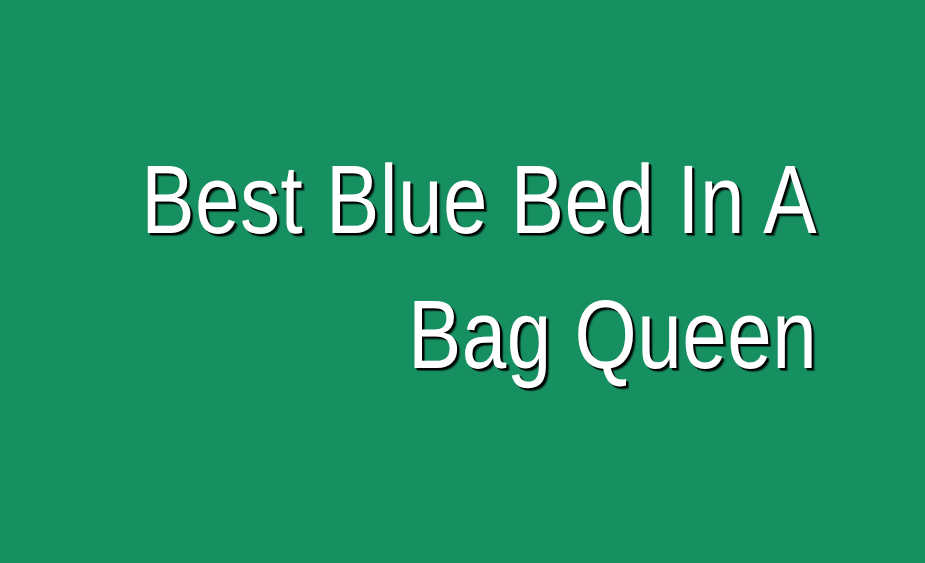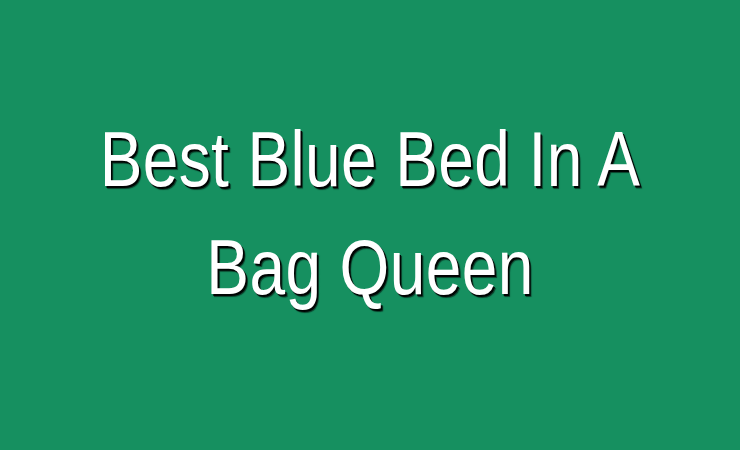--- a/index.html
+++ b/index.html
@@ -26,21 +26,21 @@
     align-items: center;
     justify-content: center;
     overflow: hidden;
   }
 
   
   .title-block {
     width: 100%;
     padding: 0 24px;
     box-sizing: border-box;
-    text-align: center;
+    text-align: right;
     
     position: relative;
     top: -12px;
   }
 
   .title-line {
     display: block;
     color: #ffffff;
     font-family: "Liberation Sans Narrow", "Liberation Sans", "DejaVu Sans Condensed", "DejaVu Sans", sans-serif;
     font-weight: 400;

